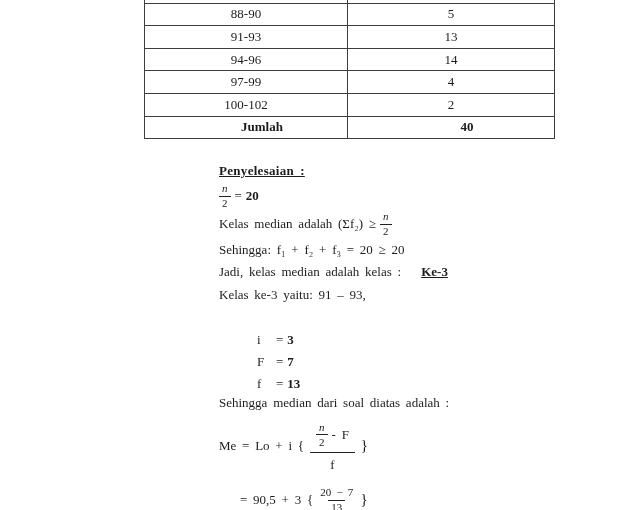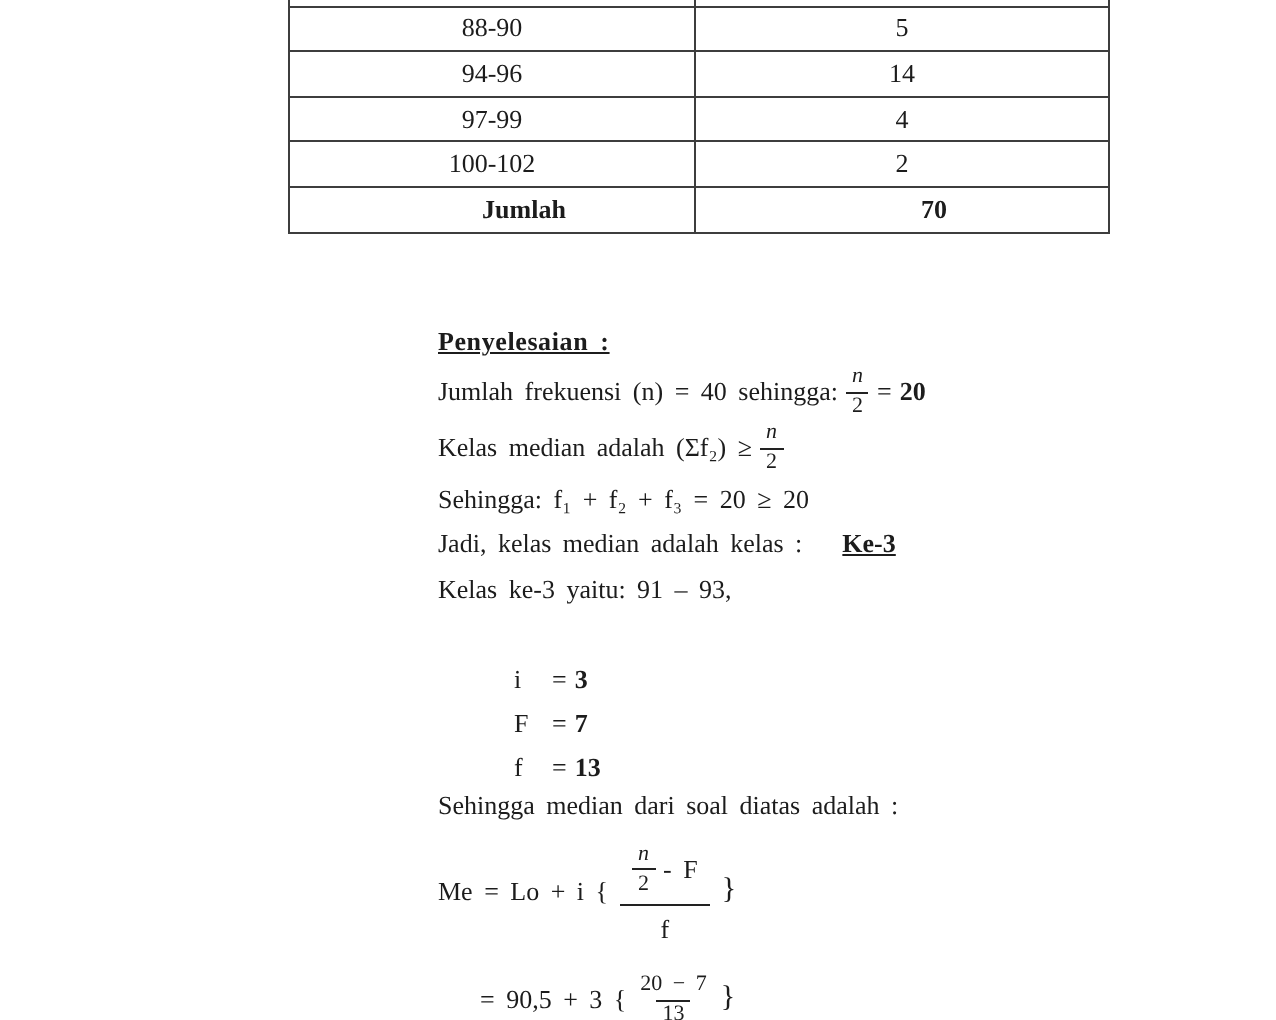--- a/index.html
+++ b/index.html
@@ -105,44 +105,47 @@
     <tbody>
         <tr>
       <td class="c1"></td>
       <td class="c2"></td>
     </tr>
     <tr>
       <td class="c1">88-90</td>
       <td class="c2">5</td>
     </tr>
     <tr>
+      <td class="c1">91-93</td>
+      <td class="c2">13</td>
+    </tr>
+    <tr>
       <td class="c1">94-96</td>
       <td class="c2">14</td>
     </tr>
     <tr>
       <td class="c1">97-99</td>
       <td class="c2">4</td>
     </tr>
     <tr>
       <td class="c1">100-102</td>
       <td class="c2">2</td>
     </tr>
     <tr class="total">
       <td class="c1">Jumlah</td>
-      <td class="c2">70</td>
+      <td class="c2">40</td>
     </tr>
   </tbody>
     </table>
 
   <div class="line" style="top:164px">
     <span class="heading">Penyelesaian :</span>
   </div>
 
   <div class="line" style="top:184px; height:24px">
-    <span>Jumlah frekuensi (n) = 40 sehingga:</span>
     <span class="frac">
       <span class="num it">n</span>
       <span class="den">2</span>
     </span>
     <span>=</span>
     <span class="bold">20</span>
   </div>
 
   <div class="line" style="top:212px; height:24px">
     <span>Kelas median adalah (Σf₂) ≥</span>

